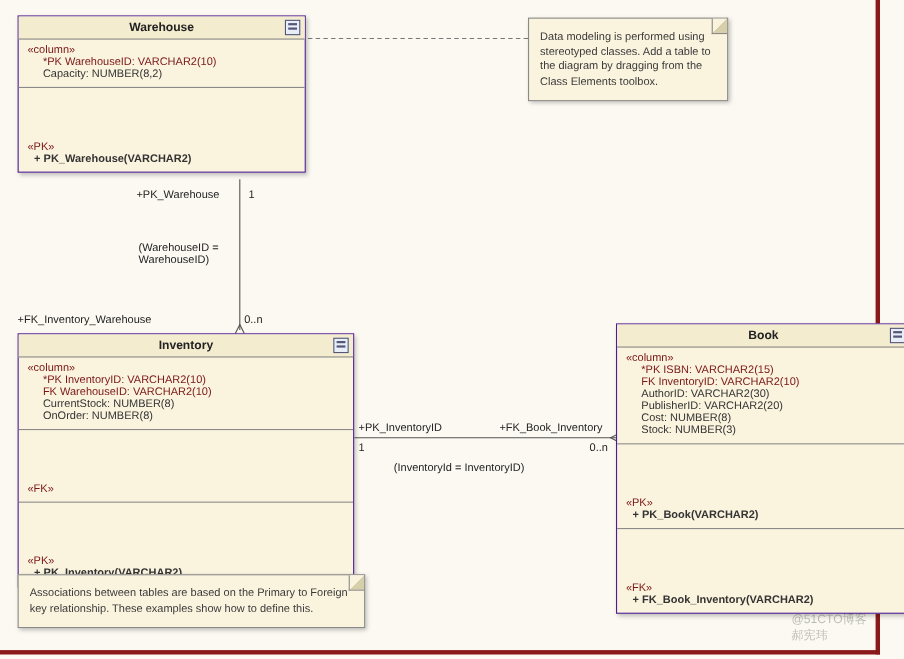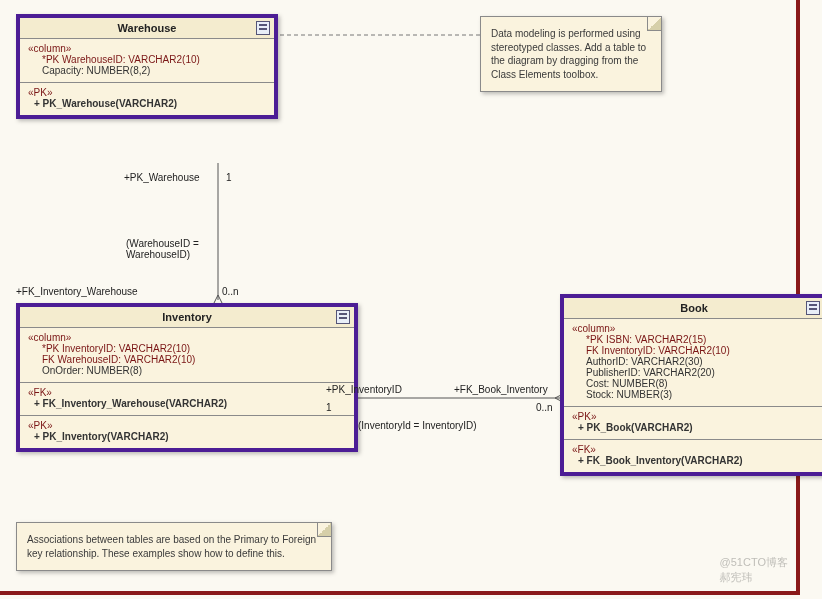--- a/index.html
+++ b/index.html
@@ -17,21 +17,21 @@
     position: relative;
     width: 800px;
     height: 595px;
     background: #fbf9f2;
     border-right: 4px solid #8a1a1a;
     border-bottom: 4px solid #8a1a1a;
   }
   .entity {
     position: absolute;
     background: #faf3de;
-    border: 4px solid #4c1d95;
+    border: 1px solid #4c1d95;
     box-shadow: 2px 2px 4px rgba(0,0,0,0.25);
   }
   .entity-header {
     background: #f4eccf;
     border-bottom: 1px solid #8a8a8a;
     padding: 4px 6px;
     font-weight: bold;
     text-align: center;
     position: relative;
     color: #222;
@@ -56,21 +56,21 @@
     left: 2px; top: 6px;
     width: 8px; height: 2px;
     background: #557;
   }
   .section {
     border-bottom: 1px solid #8a8a8a;
     padding: 4px 8px 6px 8px;
   }
   .section:last-child { border-bottom: none; }
   .stereo { color: #7a1515; font-size: 10px; }
-  .pk-line { color: #7a1515; font-size: 10px; }
+  .pk-line { color: #7a1515; font-size: 10px; margin-top: 44px; }
   .col { color: #333; font-size: 10px; padding-left: 14px; }
   .col.key { color: #7a1515; }
   .method { color: #333; font-size: 10px; padding-left: 6px; font-weight: bold; }
   .note {
     position: absolute;
     background: #faf3de;
     border: 1px solid #8a8a8a;
     box-shadow: 2px 2px 4px rgba(0,0,0,0.25);
     padding: 10px 14px 10px 10px;
     font-size: 10px;
@@ -135,34 +135,34 @@
       <div class="pk-line">«PK»</div>
       <div class="method">+    PK_Warehouse(VARCHAR2)</div>
     </div>
   </div>
 
   <div class="note" style="left:480px; top:16px; width:182px;">
     <div class="fold"></div>
     <span>Data modeling is performed using stereotyped classes. Add a table to the diagram by dragging from the Class Elements toolbox.</span>
   </div>
 
-  <div class="entity" style="left:16px; top:303px; width:342px;">
+  <div class="entity" style="left:16px; top:303px; width:306px;">
     <div class="entity-header">
       <span>Inventory</span>
       <span class="hdr-icon"></span>
     </div>
     <div class="section">
       <div class="stereo">«column»</div>
       <div class="col key">*PK  InventoryID:  VARCHAR2(10)</div>
       <div class="col key"> FK  WarehouseID:  VARCHAR2(10)</div>
+      <div class="col">CurrentStock:  NUMBER(8)</div>
       <div class="col">OnOrder:  NUMBER(8)</div>
     </div>
     <div class="section">
       <div class="pk-line">«FK»</div>
-      <div class="method">+    FK_Inventory_Warehouse(VARCHAR2)</div>
     </div>
     <div class="section">
       <div class="pk-line">«PK»</div>
       <div class="method">+    PK_Inventory(VARCHAR2)</div>
     </div>
   </div>
 
   <div class="entity" style="left:560px; top:294px; width:268px;">
     <div class="entity-header">
       <span>Book</span>
@@ -187,21 +187,21 @@
     </div>
   </div>
 
   <div class="note" style="left:16px; top:522px; width:316px;">
     <div class="fold"></div>
     <span>Associations between tables are based on the Primary to Foreign key relationship. These examples show how to define this.</span>
   </div>
 
   <div class="lbl" style="left:124px; top:172px;">+PK_Warehouse</div>
   <div class="lbl" style="left:226px; top:172px;">1</div>
-  <div class="lbl" style="left:126px; top:238px; white-space:pre;">(WarehouseID =
+  <div class="lbl" style="left:126px; top:220px; white-space:pre;">(WarehouseID =
 WarehouseID)</div>
   <div class="lbl" style="left:16px; top:286px;">+FK_Inventory_Warehouse</div>
   <div class="lbl" style="left:222px; top:286px;">0..n</div>
 
   <div class="lbl" style="left:326px; top:384px;">+PK_InventoryID</div>
   <div class="lbl" style="left:326px; top:402px;">1</div>
   <div class="lbl" style="left:358px; top:420px;">(InventoryId = InventoryID)</div>
   <div class="lbl" style="left:454px; top:384px;">+FK_Book_Inventory</div>
   <div class="lbl" style="left:536px; top:402px;">0..n</div>
 

